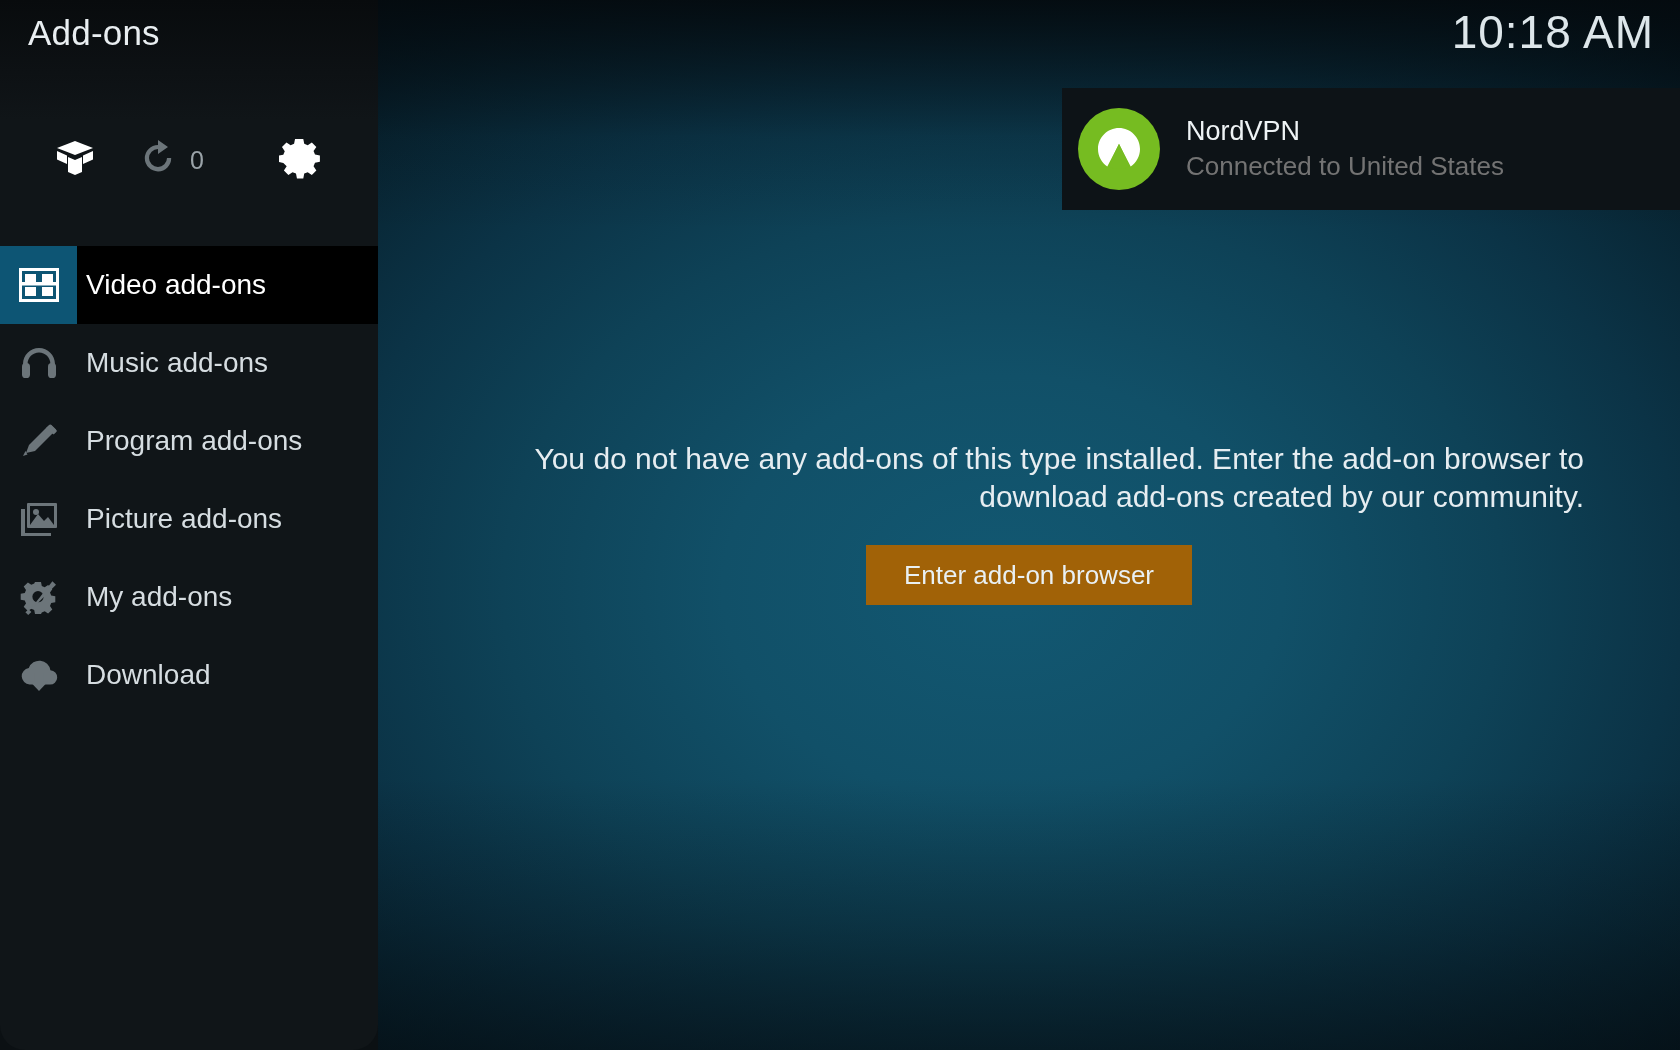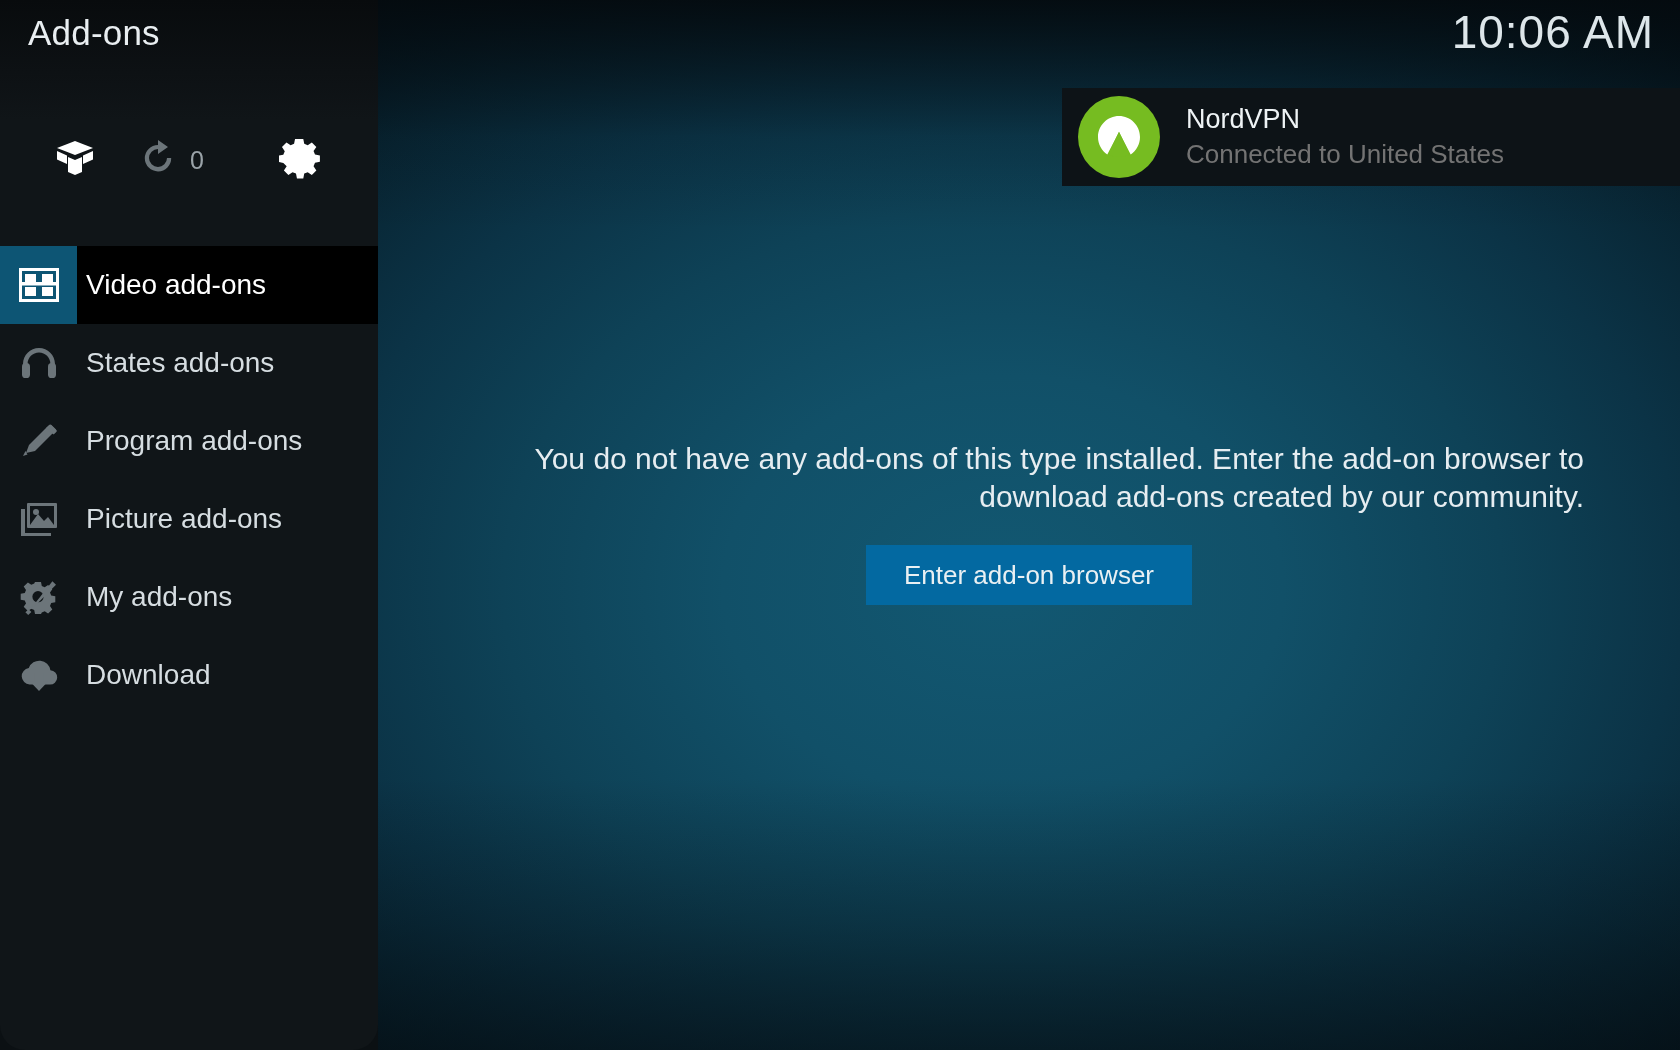--- a/index.html
+++ b/index.html
@@ -141,21 +141,21 @@
     font-weight:300;
     color:#dde6ea;
     letter-spacing:1px;
     z-index:8;
   }
 
   
   #notification {
     position:absolute;
     left:1062px; top:88px;
-    width:618px; height:98px;
+    width:618px; height:122px;
     background:#0d1317;
     display:flex;
     align-items:center;
     z-index:9;
   }
   #notif-logo {
     width:82px; height:82px;
     margin-left:16px;
     border-radius:50%;
     background:#76bc21;
@@ -187,21 +187,21 @@
     color:#e6edf1;
     line-height:1.28;
     max-width:1110px;
     margin:0 auto;
     text-align:right;
   }
   #browser-button {
     display:inline-block;
     margin-top:28px;
     padding:17px 38px;
-    background:#0369a1;
+    background:#a16207;
     color:#e9f0f3;
     font-size:26px;
     line-height:1;
     border:none;
     font-family:"Liberation Sans", sans-serif;
     cursor:pointer;
   }
 </style>
 </head>
 <body>
@@ -270,21 +270,21 @@
 
       <div class="menu-item">
         <div class="menu-icon">
           <svg width="38" height="34" viewBox="0 0 38 34">
             <path class="ico" d="M19 2C10.2 2 3 9.2 3 18v8h4.6v-8C7.6 11.7 12.7 6.6 19 6.6S30.4 11.7 30.4 18v8H35v-8c0-8.8-7.2-16-16-16Z"></path>
             <rect class="ico" x="2" y="17" width="8" height="15" rx="3.6"></rect>
             <rect class="ico" x="28" y="17" width="8" height="15" rx="3.6"></rect>
           </svg>
         </div>
         <div class="menu-label-wrap">
-          <span class="menu-label">States add-ons</span>
+          <span class="menu-label">Music add-ons</span>
         </div>
       </div>
 
       <div class="menu-item">
         <div class="menu-icon">
           <svg width="38" height="36" viewBox="0 0 38 36">
             <g class="ico">
               <path d="M6 30 L9 22 L27 4 L33 10 L15 28 Z"></path>
               <path d="M28 2 L31 -1 L37 5 L34 8 Z" transform="translate(0,3)"></path>
               <path d="M3 33 L7.5 31.5 L5.5 28 Z"></path>
@@ -344,21 +344,21 @@
           </svg>
         </div>
         <div class="menu-label-wrap">
           <span class="menu-label">Download</span>
         </div>
       </div>
 
     </div>
   </div>
 
-  <div id="clock">10:06 AM</div>
+  <div id="clock">10:18 AM</div>
 
   <div id="notification">
     <div id="notif-logo">
       <svg width="58" height="58" viewBox="0 0 58 58">
         <path fill="#ffffff" d="M29 8 C17.4 8 8 17.4 8 29 c0 7.3 3.7 13.7 9.3 17.5 L29 24 l11.7 22.5 C46.3 42.7 50 36.3 50 29 50 17.4 40.6 8 29 8 Z"></path>
         <path fill="#76bc21" d="M29 23.8 L18.2 46.3 C21.4 48.1 25.1 49 29 49 c3.9 0 7.6-.9 10.8-2.7 Z"></path>
         <path fill="#ffffff" d="M29 23.8 L24.2 33.8 L27.4 37.8 L31.4 32.2 L34.4 37.4 L38.4 42.6 Z" opacity="0"></path>
         <path fill="#ffffff" d="M25.6 30.6 L31.5 39.2 L34.4 35.6 L39.6 46.6 C39.6 46.6 35.4 49 29 49 22.6 49 18.2 46.4 18.2 46.4 Z" opacity="0"></path>
       </svg>
     </div>

